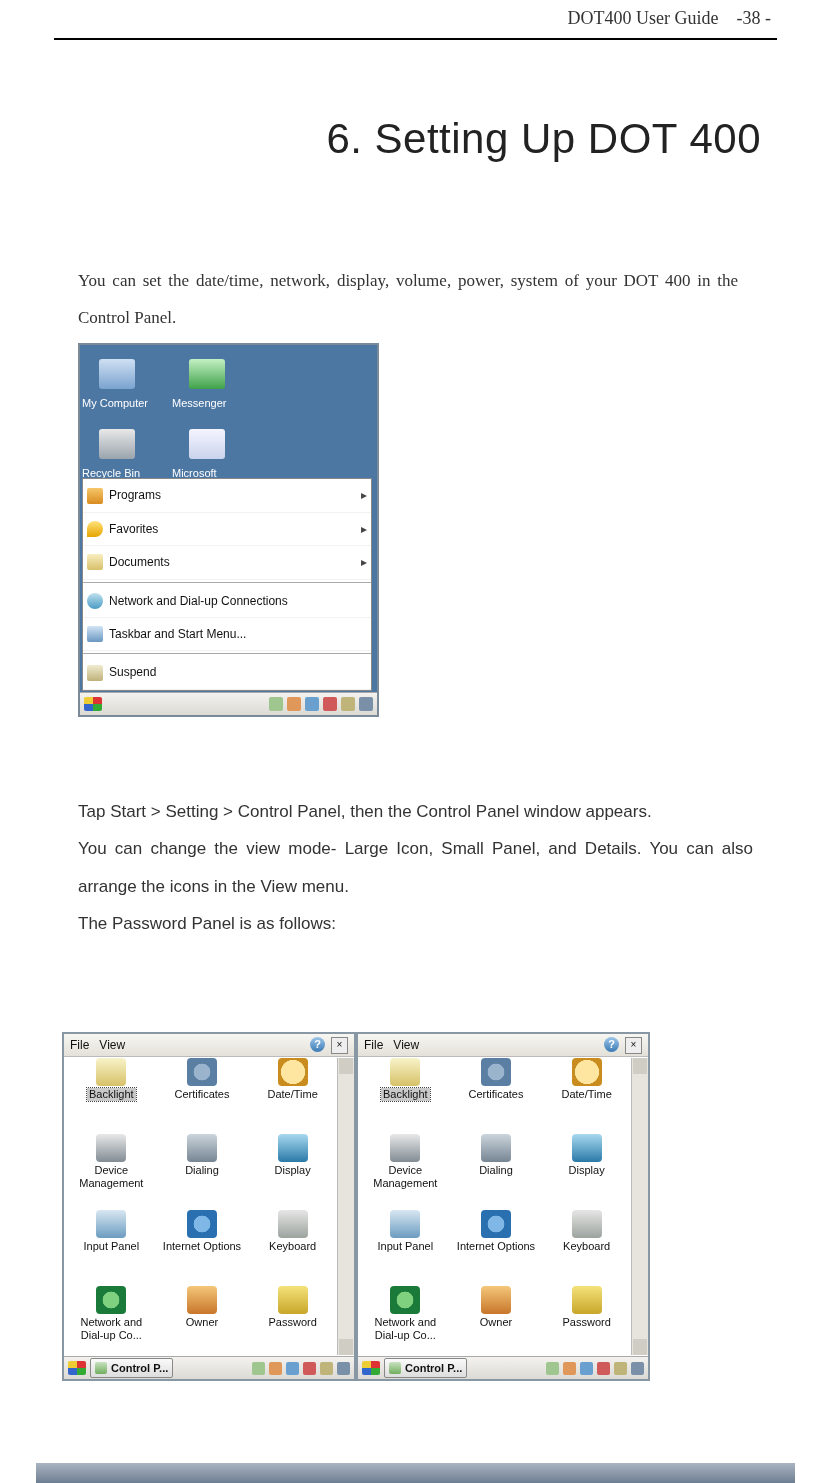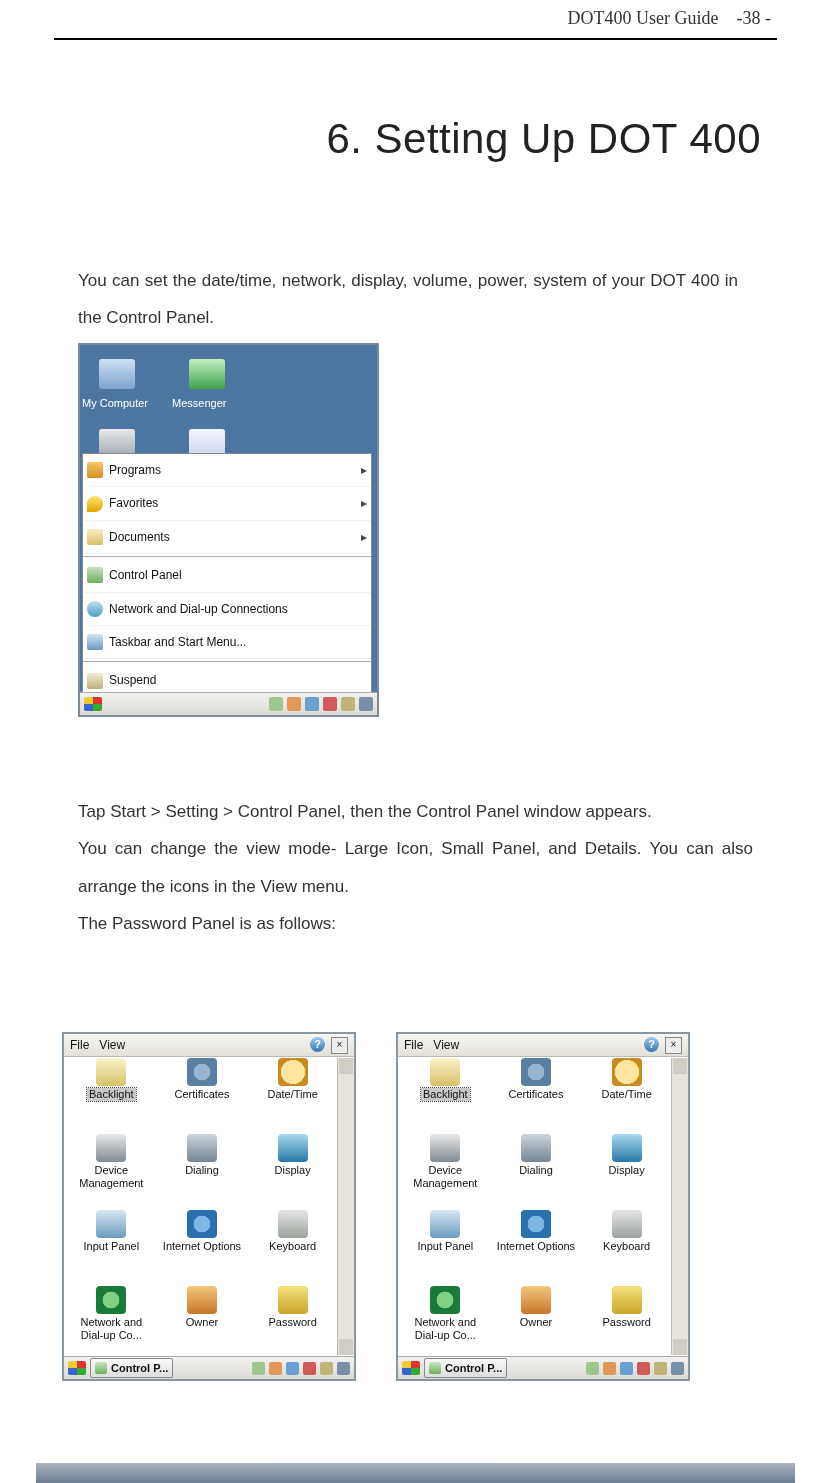--- a/index.html
+++ b/index.html
@@ -45,20 +45,21 @@
     top: 262px;
     left: 78px;
     right: 78px;
     font-size: 17px;
     line-height: 2.2;
     color: #333;
   }
   .body-block .p1 {
     text-align: justify;
     margin: 0 15px 6px 0;
+    font-family: Liberation Serif, serif;
   }
   .screenshot1 {
     margin-top: 4px;
     width: 297px;
     height: 370px;
     border: 2px solid #7a8a99;
     background: #547ba6;
     position: relative;
   }
   
@@ -105,21 +106,21 @@
     font-size: 20px;
     text-align: center;
     line-height: 32px;
     color: #000;
   }
 
   
   .startmenu {
     position: absolute;
     left: 2px;
-    bottom: 16px;
+    bottom: 24px;
     width: 288px;
     border: 1px solid #888;
     background: #fff;
     font-family: Tahoma, sans-serif;
     font-size: 12px;
     color: #111;
   }
   .startmenu .row {
     display: flex;
     align-items: center;
@@ -163,21 +164,20 @@
     line-height: 2.2;
   }
   .body2 p { margin: 0; text-align: justify; }
 
   .shots-row {
     position: absolute;
     top: 1032px;
     left: 62px;
     right: 62px;
     display: flex;
-    gap: 40px;
     justify-content: flex-start;
   }
   .cp-shot {
     width: 290px;
     height: 345px;
     border: 2px solid #8897a4;
     background: #fff;
     position: relative;
     font-family: Tahoma, sans-serif;
     color: #111;
@@ -294,24 +294,20 @@
             <span>Favorites</span>
             <span class="arr">▸</span>
           </div>
           <div class="row">
             <div class="sm-ico ic-doc"></div>
             <span>Documents</span>
             <span class="arr">▸</span>
           </div>
           <div class="sep"></div>
           <div class="row">
-            <div class="sm-ico ic-cp"></div>
-            <span>Control Panel</span>
-          </div>
-          <div class="row">
             <div class="sm-ico ic-net"></div>
             <span>Network and Dial-up Connections</span>
           </div>
           <div class="row">
             <div class="sm-ico ic-tb"></div>
             <span>Taskbar and Start Menu...</span>
           </div>
           <div class="sep"></div>
           <div class="row">
             <div class="sm-ico ic-susp"></div>

